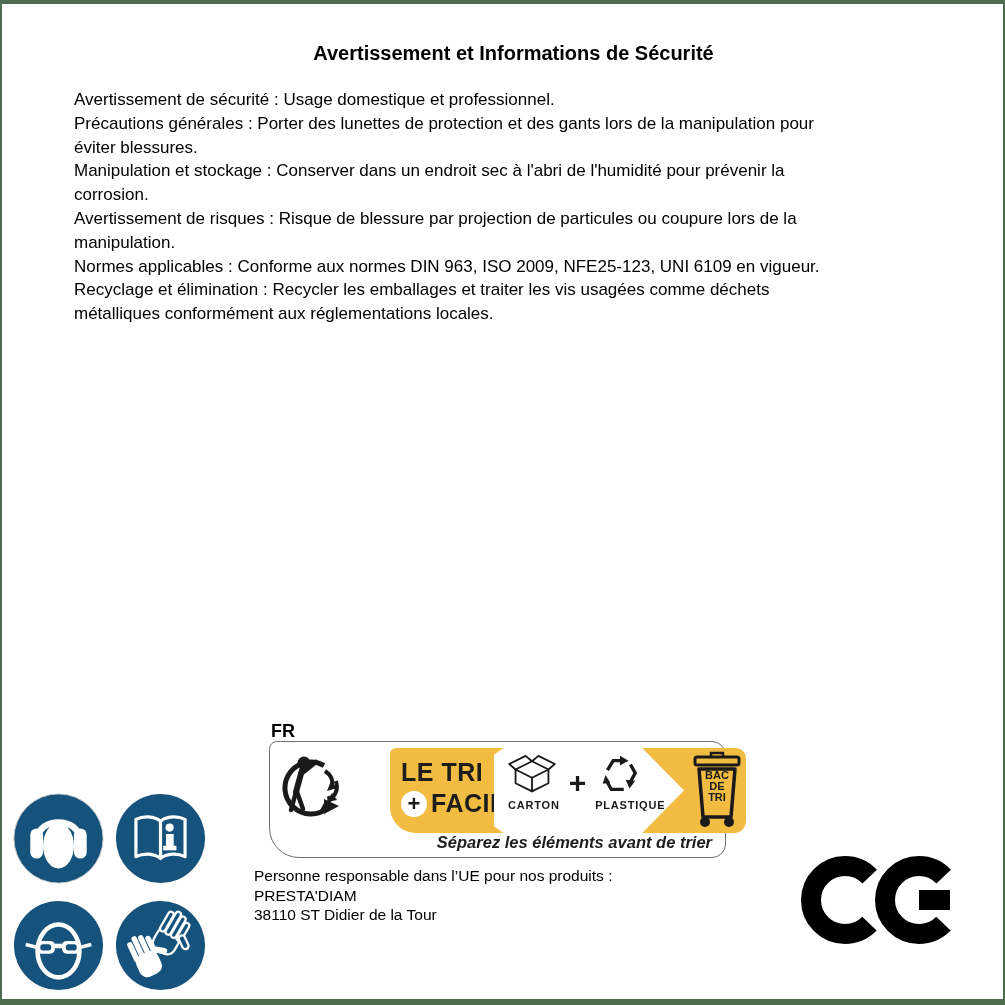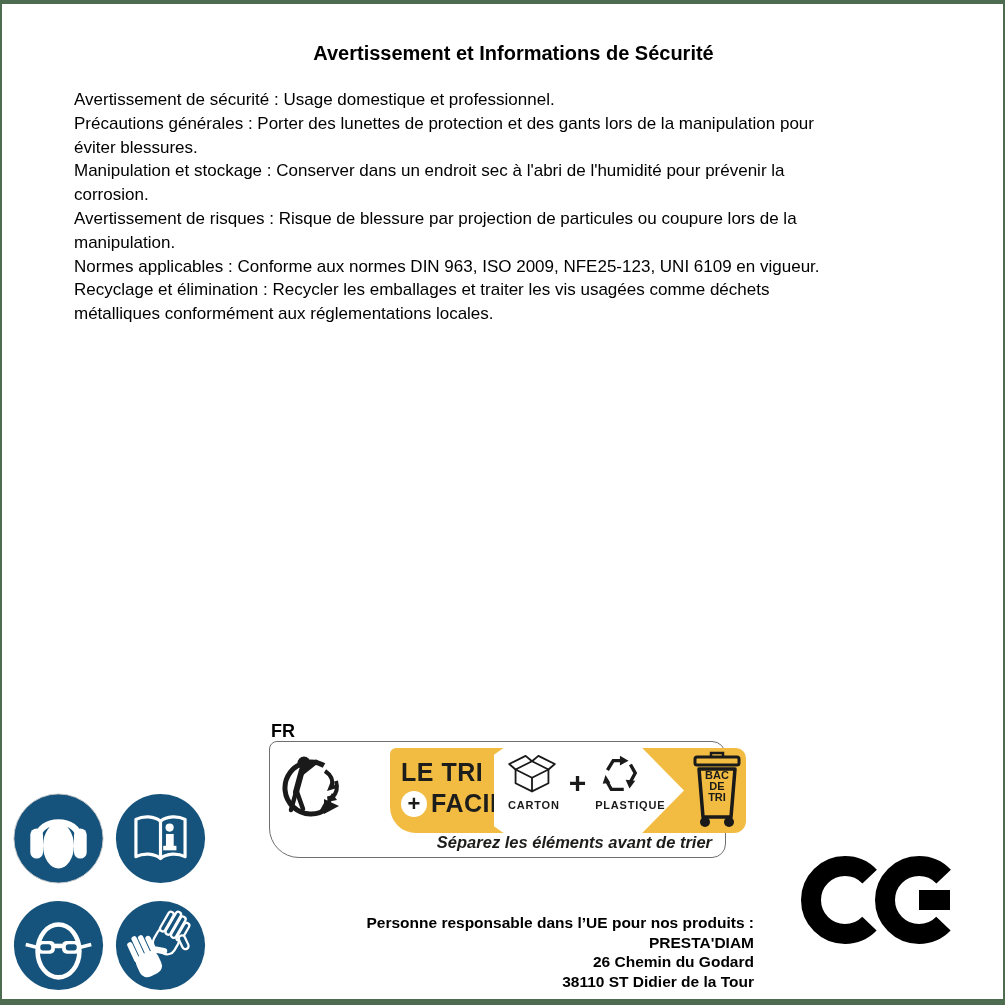--- a/index.html
+++ b/index.html
@@ -59,22 +59,22 @@
   .bin-label{
     position:absolute;left:0;top:19px;width:52px;text-align:center;
     font-size:11px;line-height:11px;font-weight:800;color:#1a1a1a;white-space:pre-line;
   }
   .tagline{
     position:absolute;right:13px;top:91px;font-size:16.5px;font-style:italic;
     font-weight:bold;color:#1d1d1b;margin-left:32px;
   }
   
   .address{
-    position:absolute;left:252px;top:909px;width:500px;text-align:right;
-    font-size:15.5px;font-weight:bold;line-height:19.5px;
+    position:absolute;left:252px;top:862px;width:500px;text-align:left;
+    font-size:15.5px;font-weight:normal;line-height:19.5px;
   }
   .ce{position:absolute;left:798px;top:851px;}
 </style>
 </head>
 <body>
 
 <div class="page">
 
   <h1 class="title">Avertissement et Informations de Sécurité</h1>
 
@@ -215,21 +215,20 @@
 TRI</div>
       </div>
     </div>
 
     <div class="tagline">Séparez les éléments avant de trier</div>
   </div>
 
   <div class="address">
     <div>Personne responsable dans l’UE pour nos produits :</div>
     <div>PRESTA'DIAM</div>
-    <div>26 Chemin du Godard</div>
     <div>38110 ST Didier de la Tour</div>
   </div>
 
   <svg class="ce" width="165" height="90" viewBox="0 0 165 90">
     <circle cx="45" cy="45" r="34" fill="none" stroke="#000" stroke-width="20" stroke-dasharray="161.4 52.2" stroke-dashoffset="187.5"></circle>
     <circle cx="119" cy="45" r="34" fill="none" stroke="#000" stroke-width="20" stroke-dasharray="161.4 52.2" stroke-dashoffset="187.5"></circle>
     <path d="M119,45 L150,45" stroke="#000" stroke-width="20"></path>
   </svg>
 
 </div>

